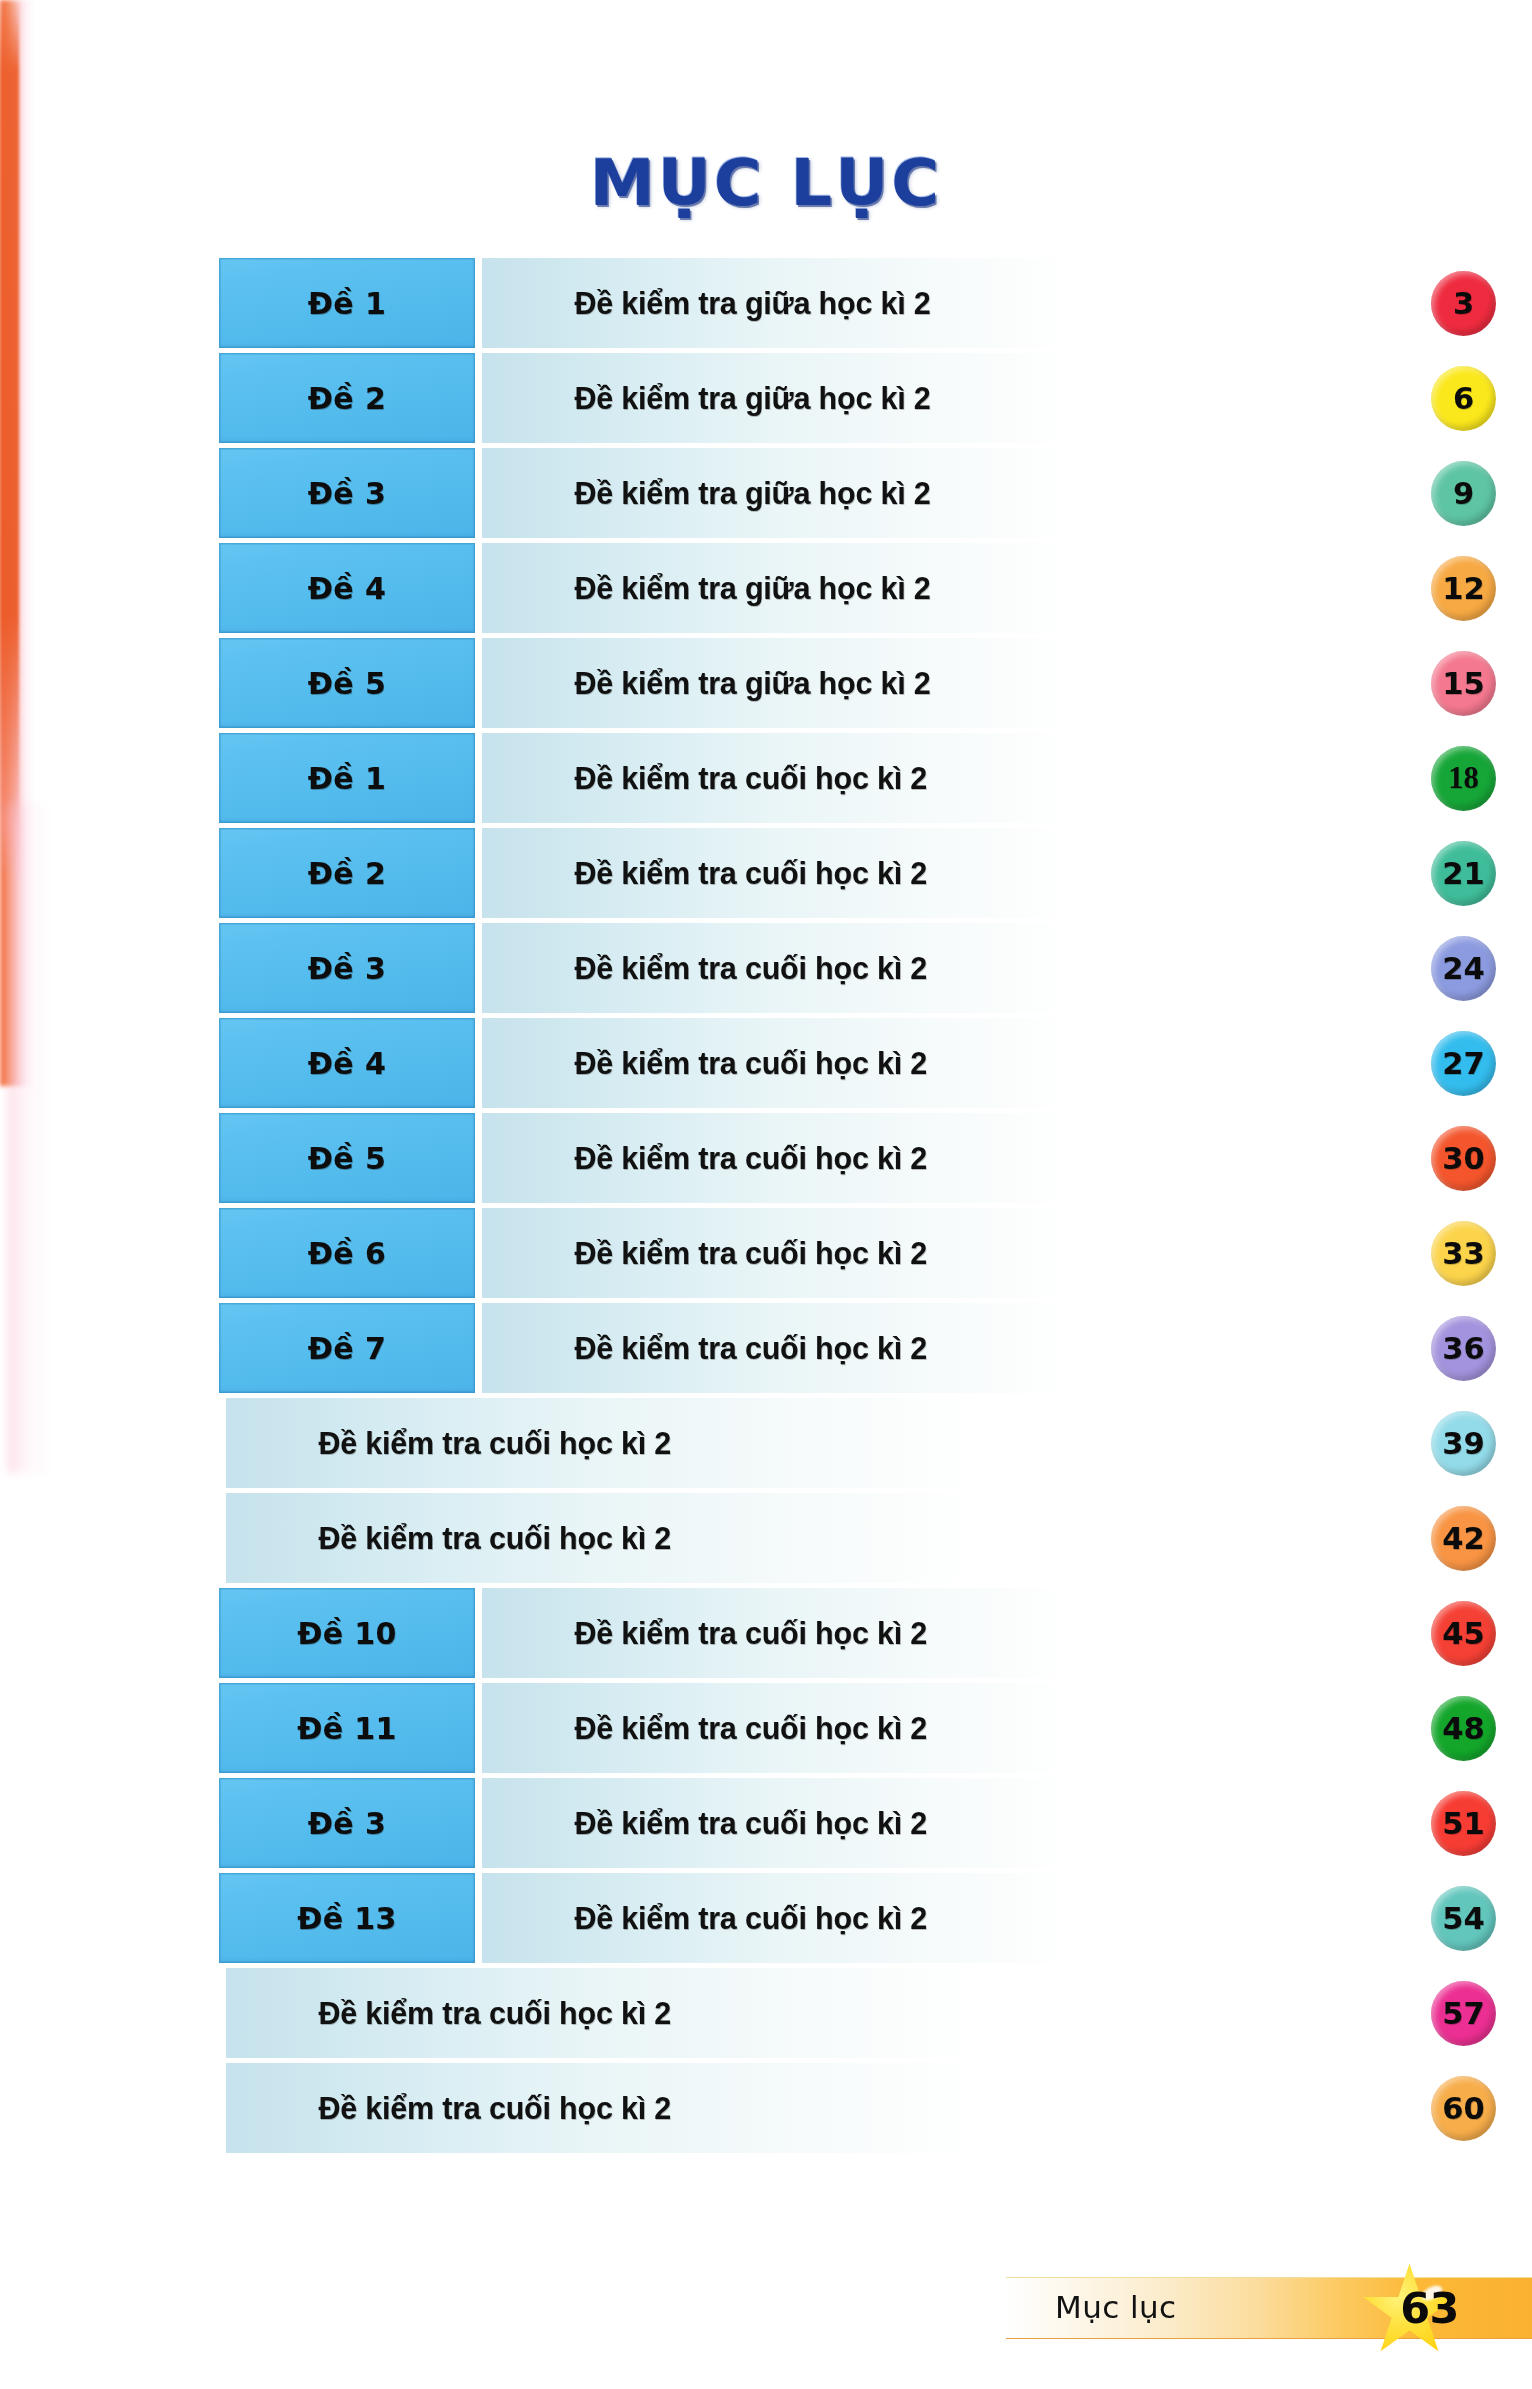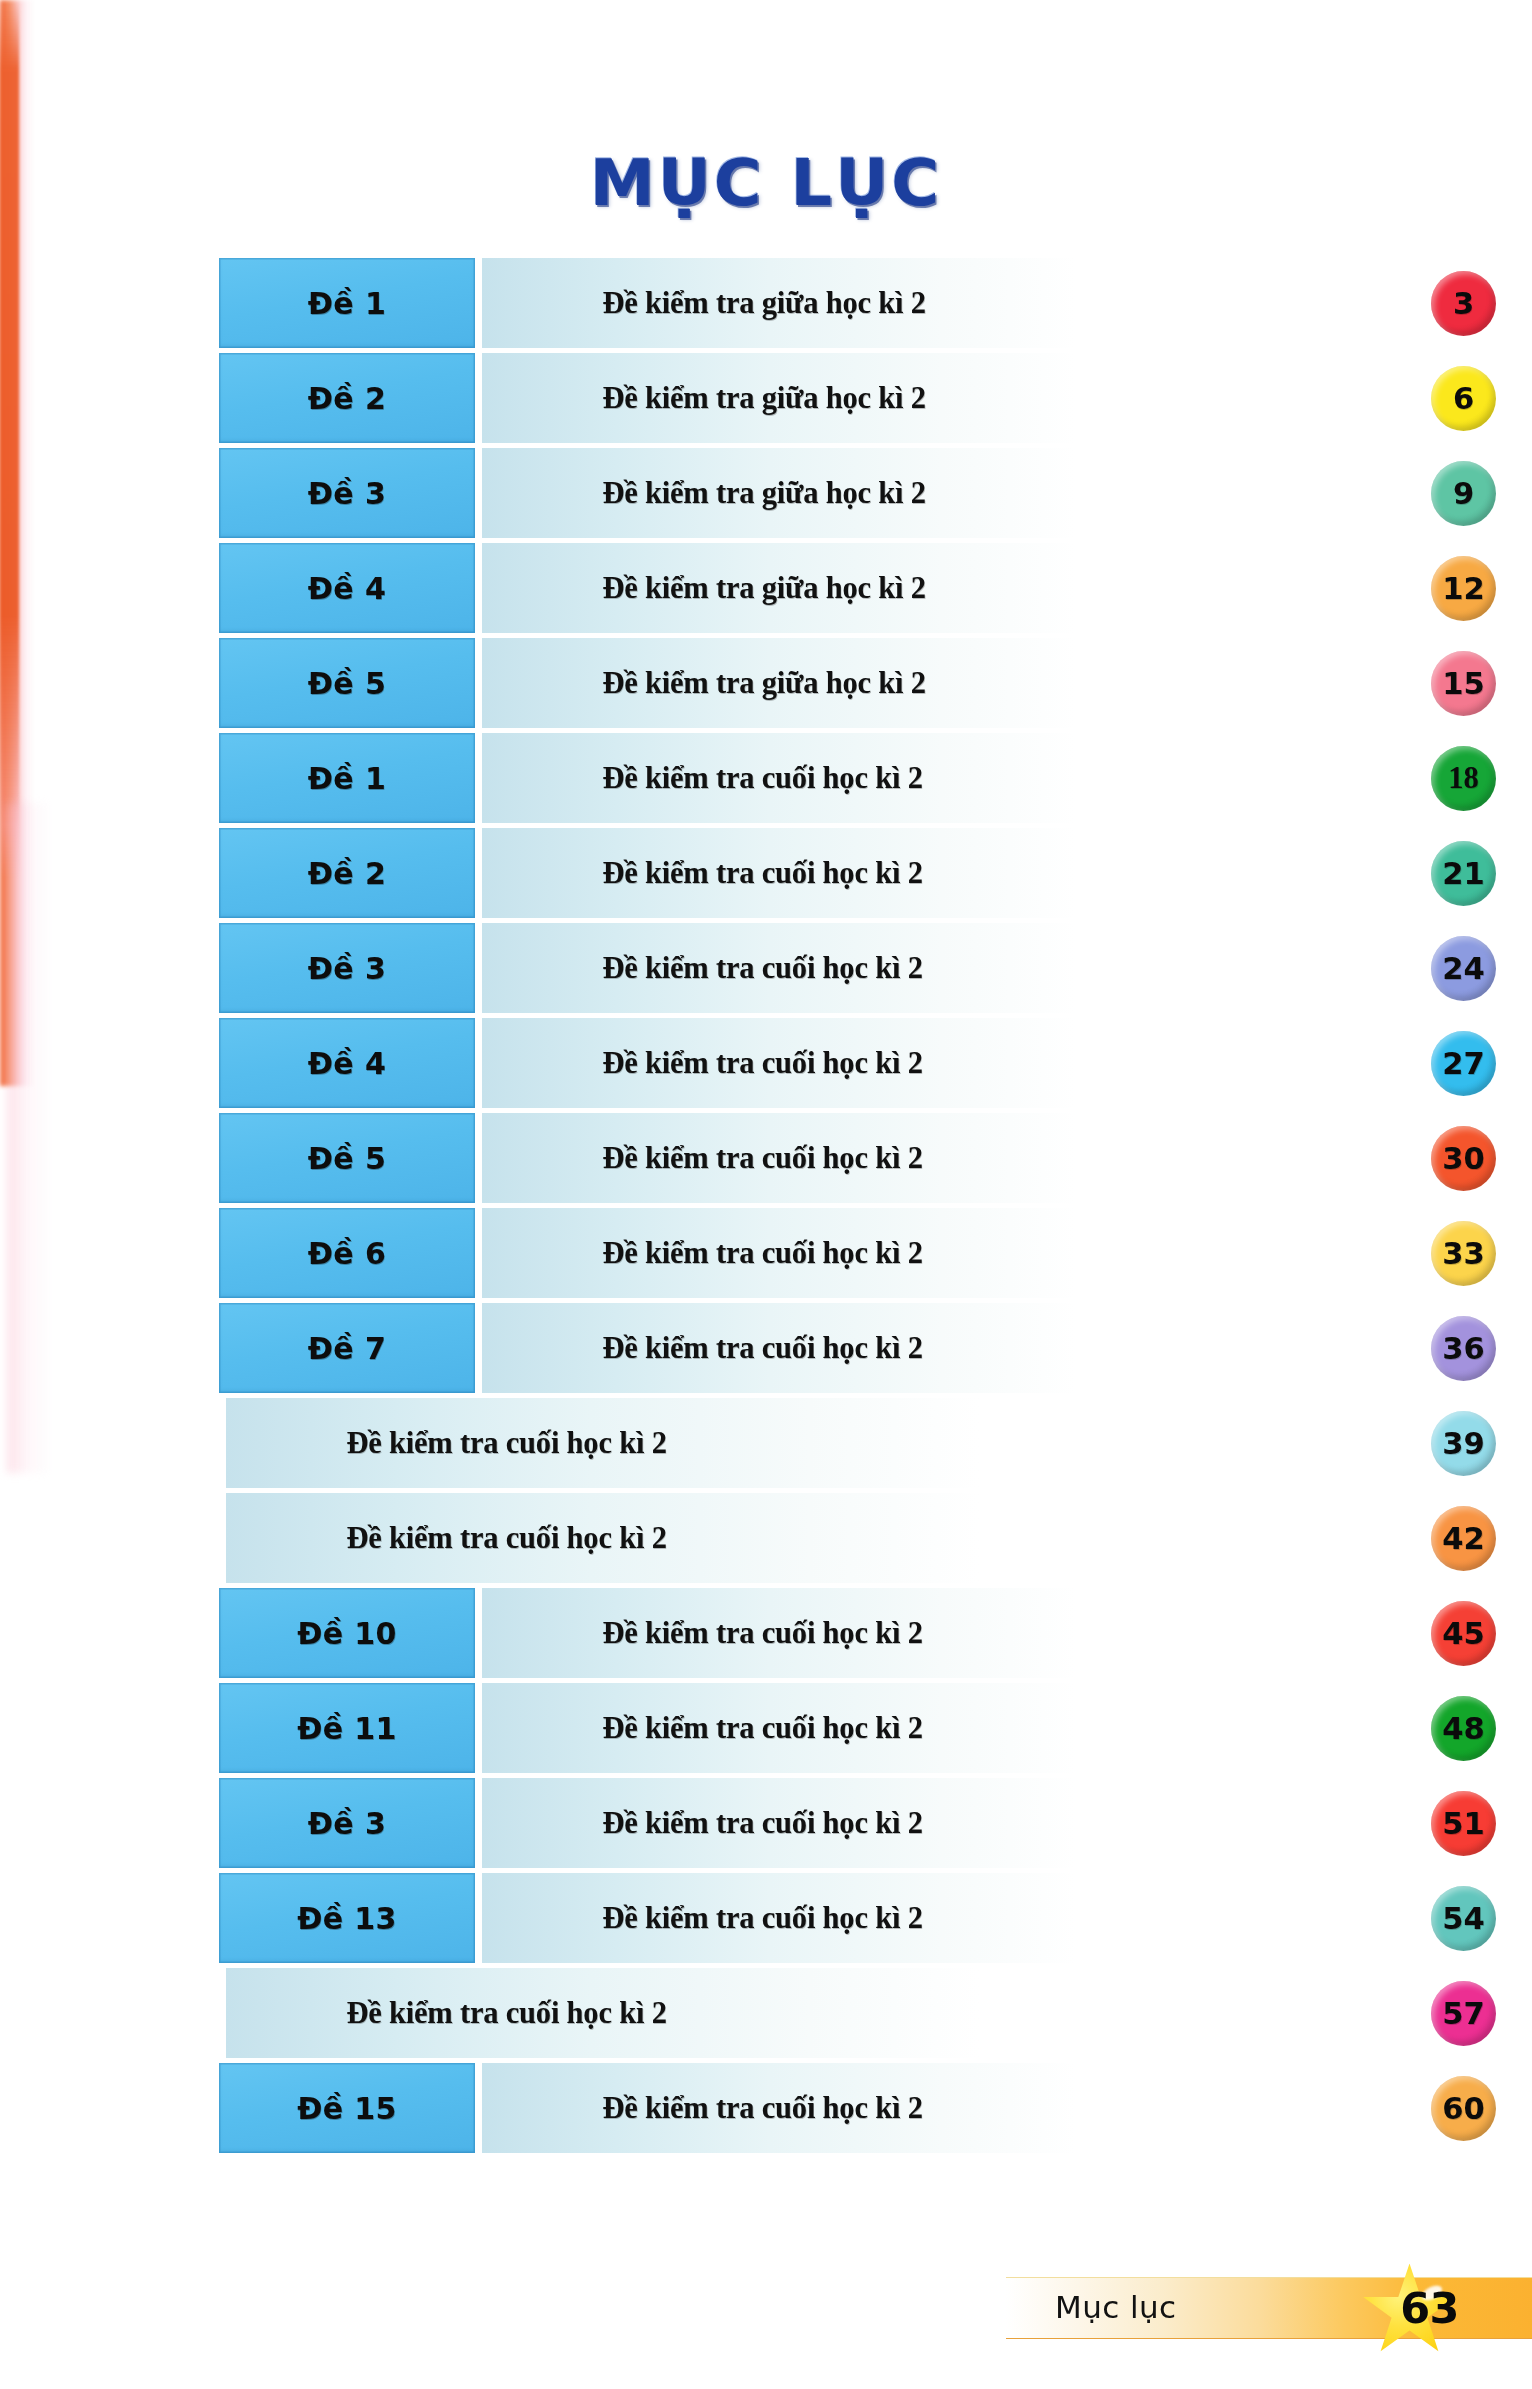--- a/index.html
+++ b/index.html
@@ -117,22 +117,22 @@
         #c6e2ec 0%,
         #d6ecf2 14%,
         #e9f5f7 30%,
         #f7fbfb 48%,
         #ffffff 62%,
         #ffffff 100%);
     display: flex;
     align-items: center;
   }
   .row-desc-text {
-    margin-left: 120px;
-    font-family: Liberation Serif, serif;
+    margin-left: 92px;
+    font-family: Liberation Sans, sans-serif;
     font-weight: bold;
     font-size: 30.5px;
     color: #111111;
     letter-spacing: -0.2px;
     white-space: nowrap;
     text-shadow: 0.7px 0.7px 0 rgba(0,0,0,0.25);
   }
 
   
   .page-bubble {
@@ -388,23 +388,20 @@
       </div>
       <div class="page-bubble" style="background: radial-gradient(circle at 36% 30%, rgb(98, 198, 189) 0%, rgb(98, 198, 189) 58%, rgba(0, 0, 0, 0.1) 100%), rgb(98, 198, 189);">54</div>
     </div>
     <div class="toc-row">
       <div class="row-desc">
         <span class="row-desc-text">Đề kiểm tra cuối học kì 2</span>
       </div>
       <div class="page-bubble" style="background: radial-gradient(circle at 36% 30%, rgb(236, 47, 146) 0%, rgb(236, 47, 146) 58%, rgba(0, 0, 0, 0.1) 100%), rgb(236, 47, 146);">57</div>
     </div>
     <div class="toc-row">
-      <div class="row-tag">
-        <span class="row-tag-label">Đề 15</span>
-      </div>
       <div class="row-desc">
         <span class="row-desc-text">Đề kiểm tra cuối học kì 2</span>
       </div>
       <div class="page-bubble" style="background: radial-gradient(circle at 36% 30%, rgb(247, 173, 74) 0%, rgb(247, 173, 74) 58%, rgba(0, 0, 0, 0.1) 100%), rgb(247, 173, 74);">60</div>
     </div>
   </div>
 
 <div id="footer">
   <div id="footer-band"></div>
   <div id="footer-label">Mục lục</div>

